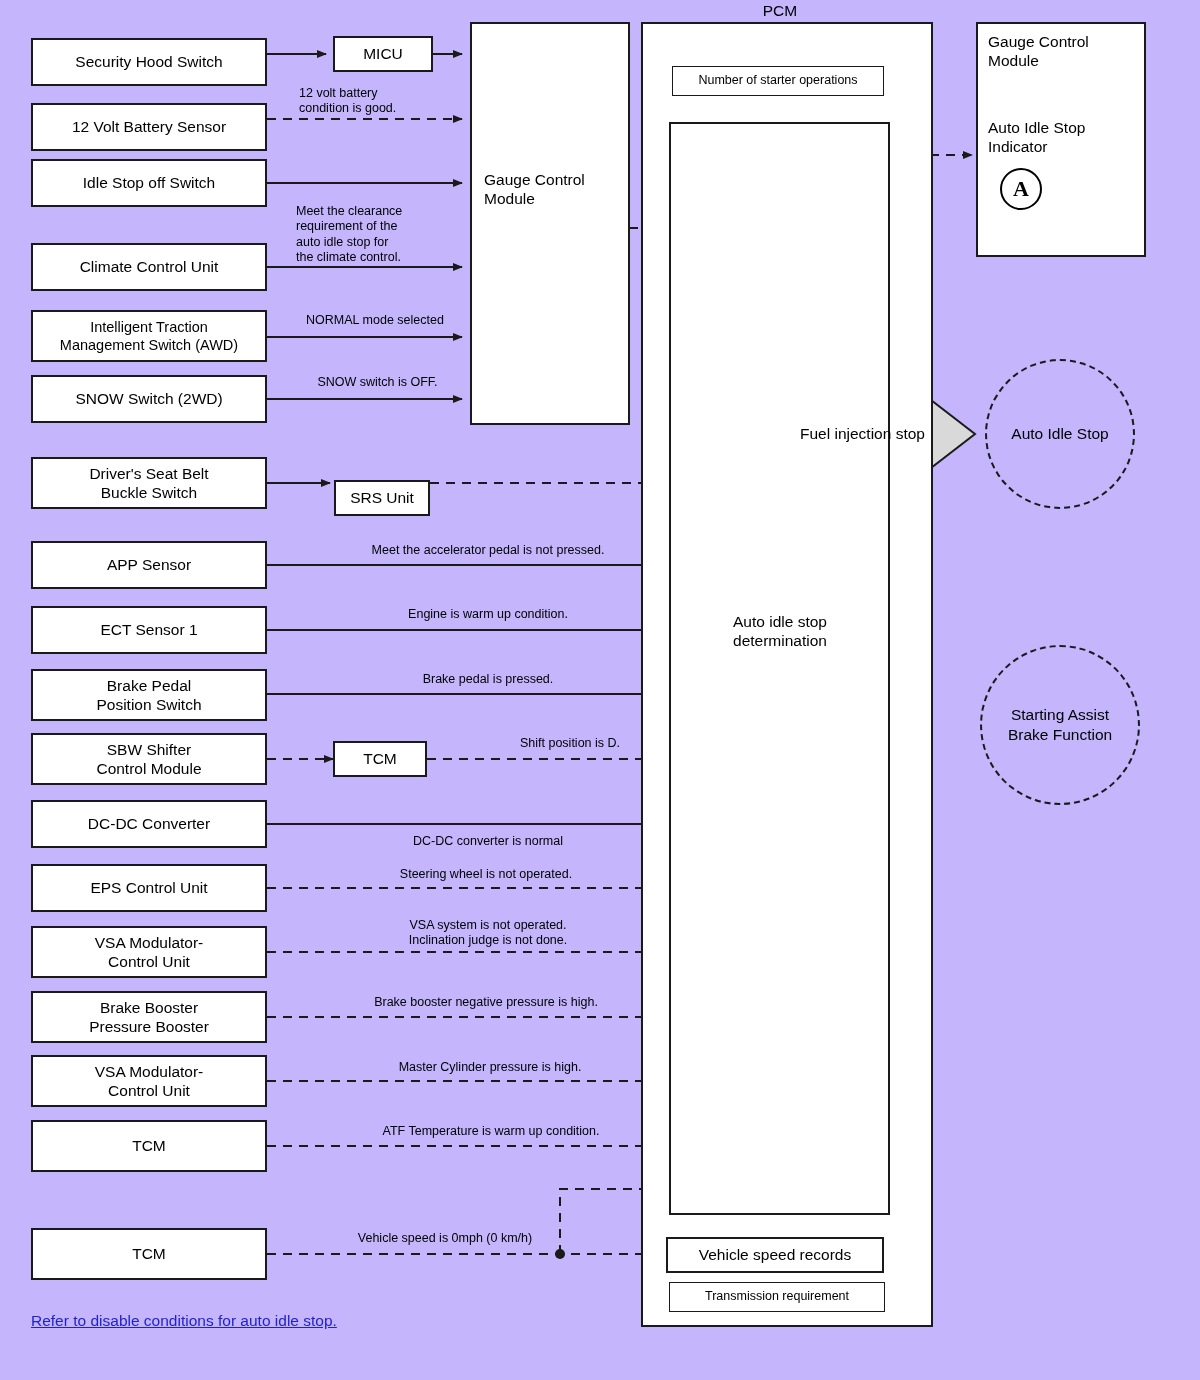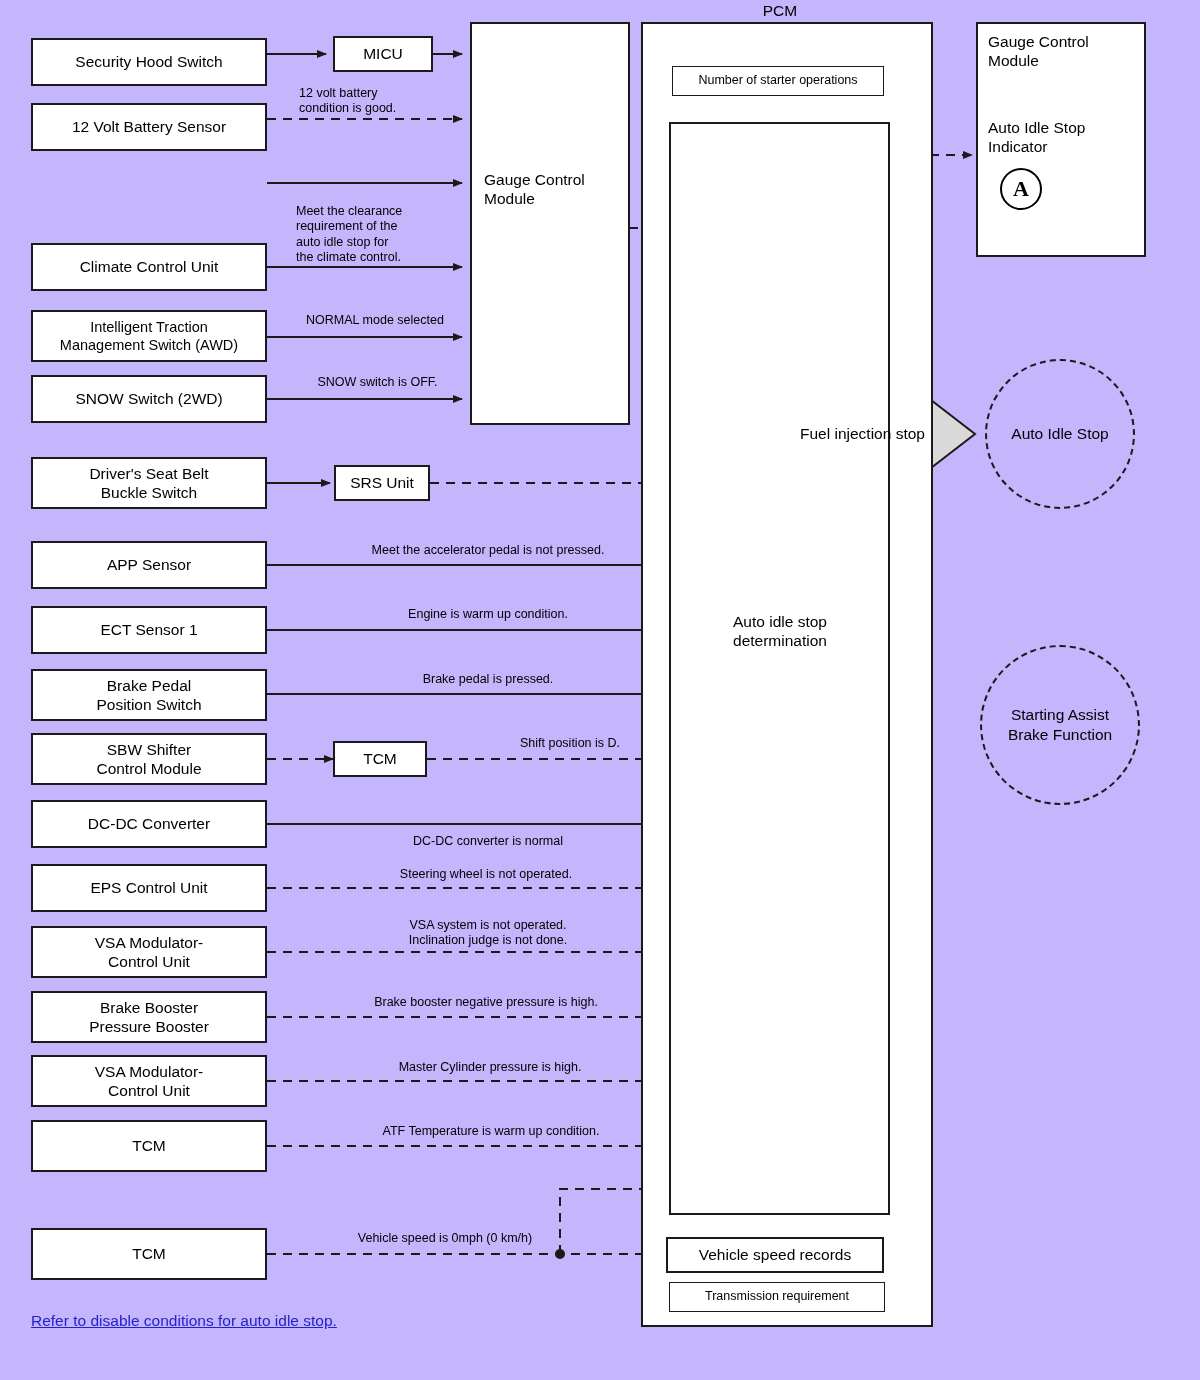--- a/index.html
+++ b/index.html
@@ -212,20 +212,23 @@
   <div class="bigbox" style="left:470px; top:22px; width:160px; height:403px;"></div>
   <div class="boxlabel-left" style="left:484px; top:170px; width:150px;">Gauge Control
 Module</div>
 
   <div class="box" style="left:31px; top:30px; width:236px; height:48px;margin-top:8px;">
     <span class="boxtext">Security Hood Switch</span>
   </div>
   <div class="box" style="left:31px; top:95px; width:236px; height:48px;margin-top:8px;">
     <span class="boxtext">12 Volt Battery Sensor</span>
   </div>
+  <div class="box" style="left:31px; top:159px; width:236px; height:48px;">
+    <span class="boxtext">Idle Stop off Switch</span>
+  </div>
   <div class="box" style="left:31px; top:243px; width:236px; height:48px;">
     <span class="boxtext">Climate Control Unit</span>
   </div>
   <div class="box" style="left:31px; top:310px; width:236px; height:52px; font-size:14.5px;">
     <span class="boxtext">Intelligent Traction
 Management Switch (AWD)</span>
   </div>
   <div class="box" style="left:31px; top:375px; width:236px; height:48px;">
     <span class="boxtext">SNOW Switch (2WD)</span>
   </div>
@@ -268,21 +271,21 @@
   <div class="box" style="left:31px; top:1120px; width:236px; height:52px;">
     <span class="boxtext">TCM</span>
   </div>
   <div class="box" style="left:31px; top:1228px; width:236px; height:52px;">
     <span class="boxtext">TCM</span>
   </div>
 
   <div class="box" style="left:333px; top:36px; width:100px; height:36px;">
     <span class="boxtext">MICU</span>
   </div>
-  <div class="box" style="left:334px; top:465px; width:96px; height:36px;">
+  <div class="box" style="left:334px; top:480px; width:96px; height:36px;">
     <span class="boxtext">SRS Unit</span>
   </div>
   <div class="box" style="left:333px; top:741px; width:94px; height:36px;">
     <span class="boxtext">TCM</span>
   </div>
 
   <div class="label left" style="left:299px; top:86px; width:160px;">
     <span class="boxtext">12 volt battery
 condition is good.</span>
   </div>

